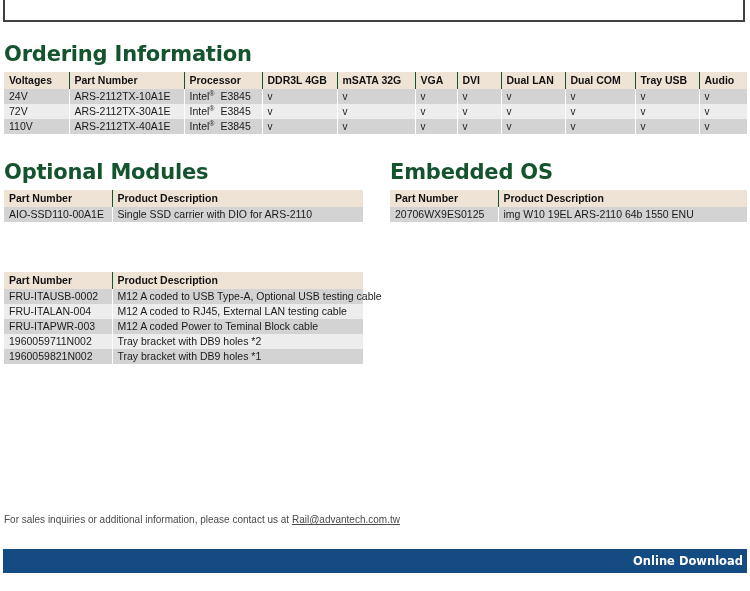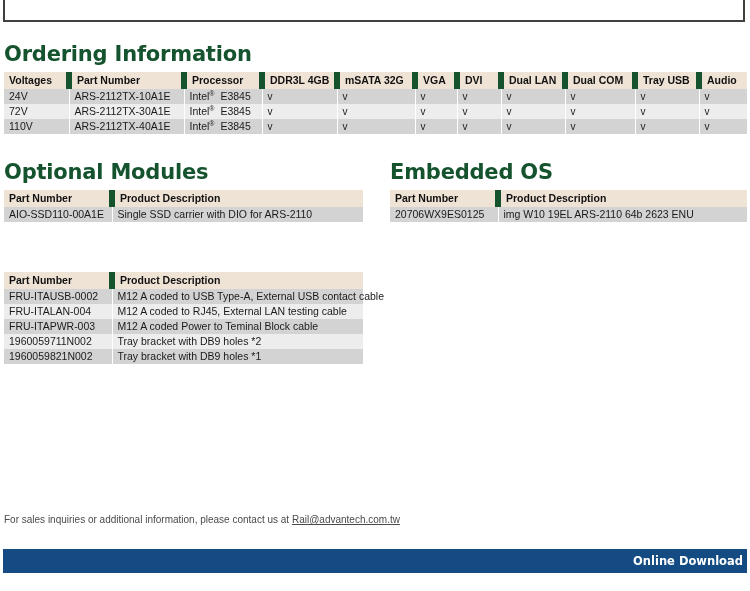--- a/index.html
+++ b/index.html
@@ -51,21 +51,21 @@
     color: #1a1a1a;
     table-layout: fixed;
   }
   table.spec th {
     background: #EFE3D6;
     font-weight: bold;
     text-align: left;
     padding: 3px 5px 3px 5px;
     height: 15px;
     line-height: 11px;
-    border-right: 6px solid #14532d;
+    border-right: 1px solid #14532d;
     white-space: nowrap;
     font-size: 10.5px;
     color: #111111;
   }
   table.spec th:last-child { border-right: none; }
   table.spec td {
     padding: 2px 5px 2px 5px;
     height: 14px;
     line-height: 11px;
     border-right: 1px solid #ffffff;
@@ -251,41 +251,41 @@
       </colgroup>
     <thead>
       <tr>
         <th>Part Number</th>
         <th>Product Description</th>
       </tr>
     </thead>
     <tbody>
       <tr class="odd">
         <td>20706WX9ES0125</td>
-        <td>img W10 19EL ARS-2110 64b 2623 ENU</td>
+        <td>img W10 19EL ARS-2110 64b 1550 ENU</td>
       </tr>
     </tbody>
   </table>
 
 
   <table class="spec" id="t-accessories">
     <colgroup>
         <col style="width:108px">
         <col style="width:251px">
       </colgroup>
     <thead>
       <tr>
         <th>Part Number</th>
         <th>Product Description</th>
       </tr>
     </thead>
     <tbody>
       <tr class="odd">
         <td>FRU-ITAUSB-0002</td>
-        <td>M12 A coded to USB Type-A, External USB contact cable</td>
+        <td>M12 A coded to USB Type-A, Optional USB testing cable</td>
       </tr>
       <tr class="even">
         <td>FRU-ITALAN-004</td>
         <td>M12 A coded to RJ45, External LAN testing cable</td>
       </tr>
       <tr class="odd">
         <td>FRU-ITAPWR-003</td>
         <td>M12 A coded Power to Teminal Block cable</td>
       </tr>
       <tr class="even">

